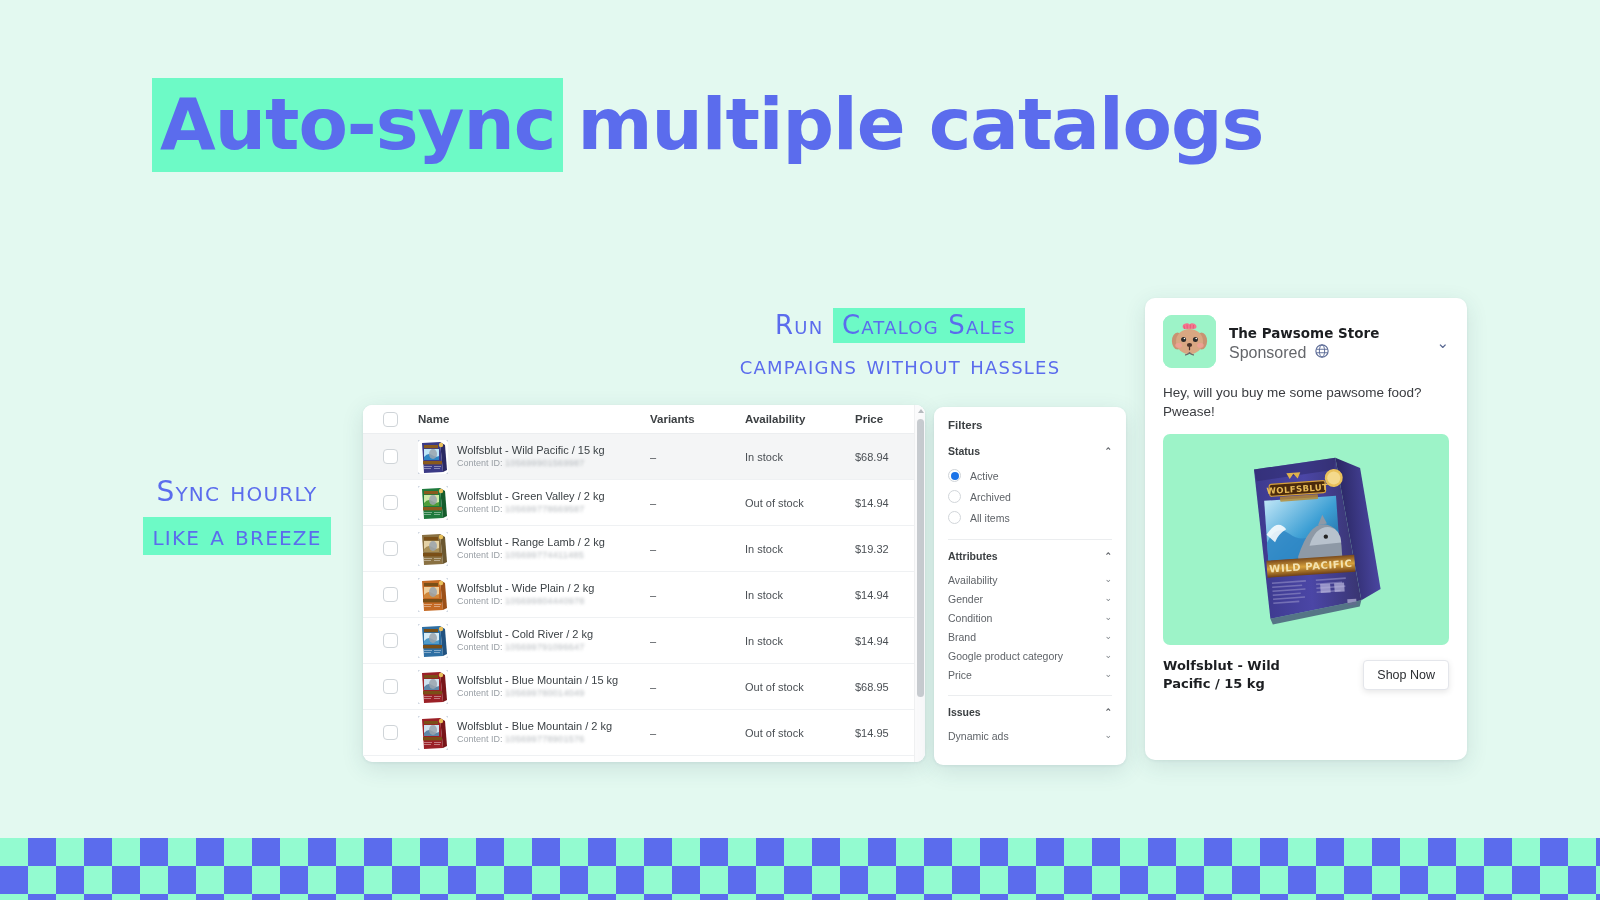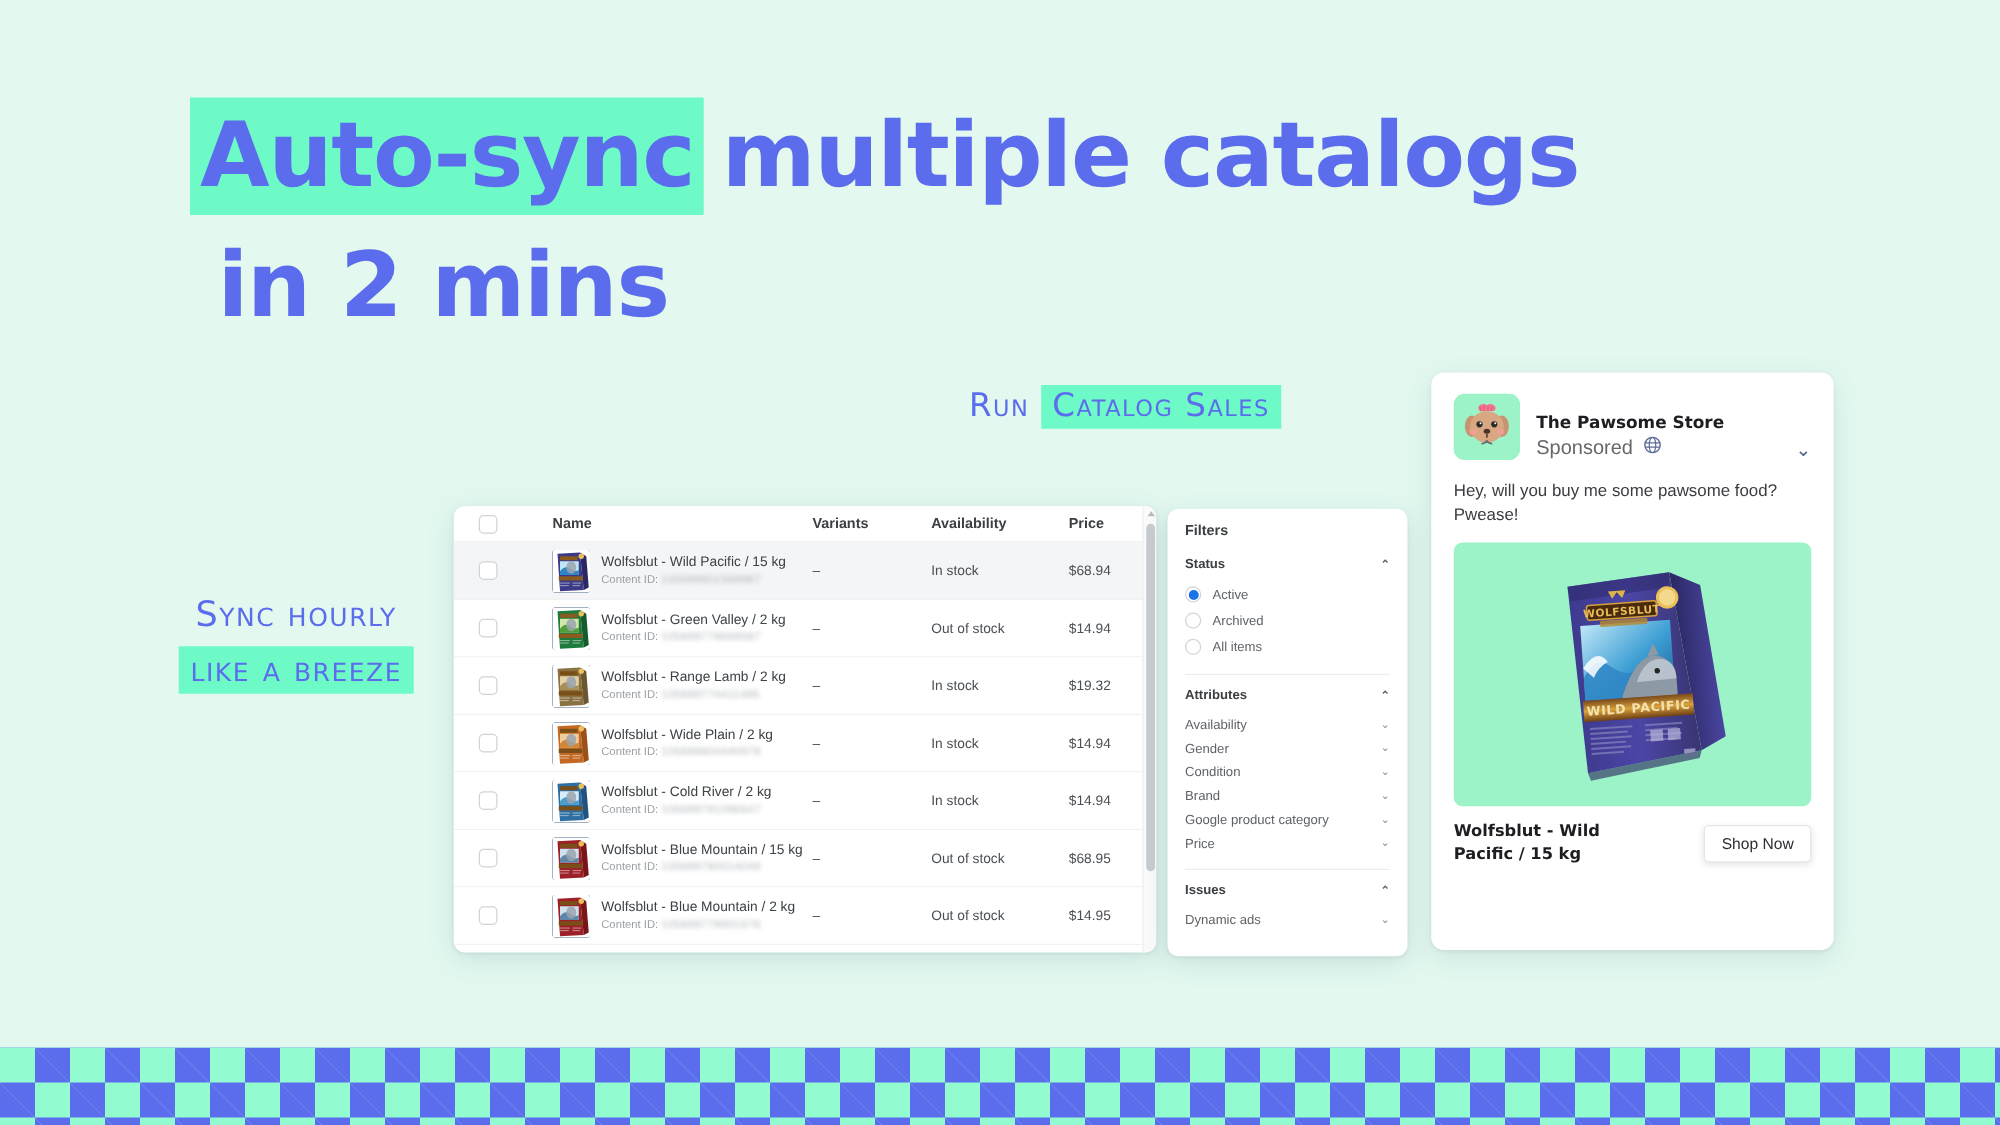--- a/index.html
+++ b/index.html
@@ -60,21 +60,21 @@
     padding: 0 0 0 0;
     border-bottom: 1px solid #eceef0;
     font-size: 11.5px; font-weight: 700; color: #3c4043;
     background: #fff;
   }
   .cb-col { width: 55px; display: flex; justify-content: center; align-items: center; flex: none; }
   .cbx {
     width: 15px; height: 15px;
     border: 1.3px solid #cfd4d8; border-radius: 4px; background: #fff;
   }
-  .c-name   { flex: 1 1 auto; min-width: 0; margin-left: 24px; }
+  .c-name   { flex: 1 1 auto; min-width: 0; }
   .c-var    { width: 95px; flex: none; }
   .c-avail  { width: 110px; flex: none; }
   .c-price  { width: 70px; flex: none; }
 
   .trow {
     display: flex; align-items: center;
     height: 46px;
     border-bottom: 1px solid #eff1f3;
     font-size: 11px; color: #4a4f54;
     background: #fff;
@@ -142,21 +142,21 @@
   .chev-up { color: #5f6368; font-size: 9px; line-height: 1; }
 
   
   .ad-card {
     position: absolute; left: 1145px; top: 298px;
     width: 322px; height: 462px;
     background: #fff; border-radius: 10px;
     box-shadow: 0 6px 22px rgba(40,70,90,.12), 0 1px 3px rgba(40,70,90,.07);
     padding: 17px 18px 0 18px;
   }
-  .ad-head { display: flex; align-items: flex-end; }
+  .ad-head { display: flex; align-items: center; }
   .ad-avatar {
     width: 53px; height: 53px; border-radius: 9px; flex: none;
     background: #9df3c8; overflow: hidden;
   }
   .ad-avatar svg { display: block; width: 100%; height: 100%; }
   .ad-meta { margin-left: 13px; flex: 1 1 auto; min-width: 0; padding-top: 3px; }
   .ad-store {
     font-family: "DejaVu Sans", sans-serif;
     font-size: 13.5px; font-weight: 700; color: #1c1e21; line-height: 18px;
   }
@@ -200,30 +200,30 @@
 </style>
 </head>
 <body>
 
 <div class="stage">
 
   <div class="headline">
     <span class="hl-line">
       <span class="hl-mark">Auto-sync</span><span class="hl-rest">multiple catalogs</span>
     </span>
-    <span class="hl-line hl-line2">in 2 mins</span>
   </div>
 
   <div class="annot" id="annot-sync">
     <div>Sync hourly</div>
     <div><span class="mk">like a breeze</span></div>
   </div>
 
   <div class="annot" id="annot-run">
     <div><span>Run </span><span class="mk">Catalog Sales</span></div>
+    <div>campaigns without hassles</div>
   </div>
 
   <div class="table-card">
     <div class="thead">
       <div class="cb-col">
         <div class="cbx"></div>
       </div>
       <div class="c-name">Name</div>
       <div class="c-var">Variants</div>
       <div class="c-avail">Availability</div>

